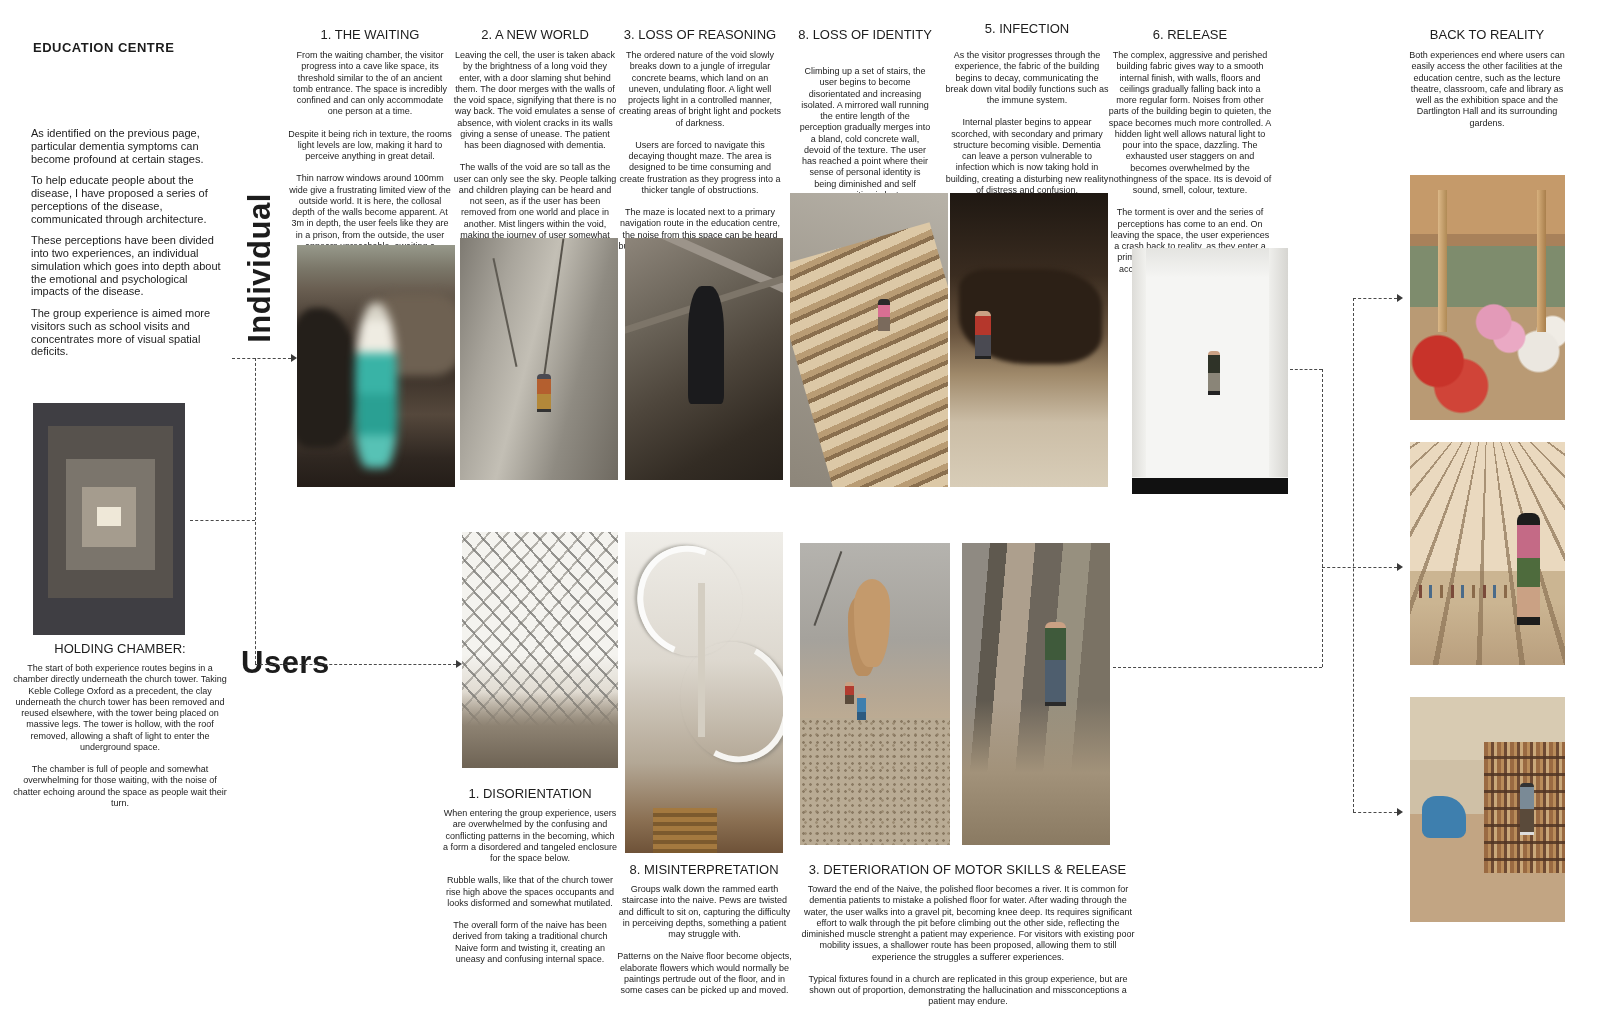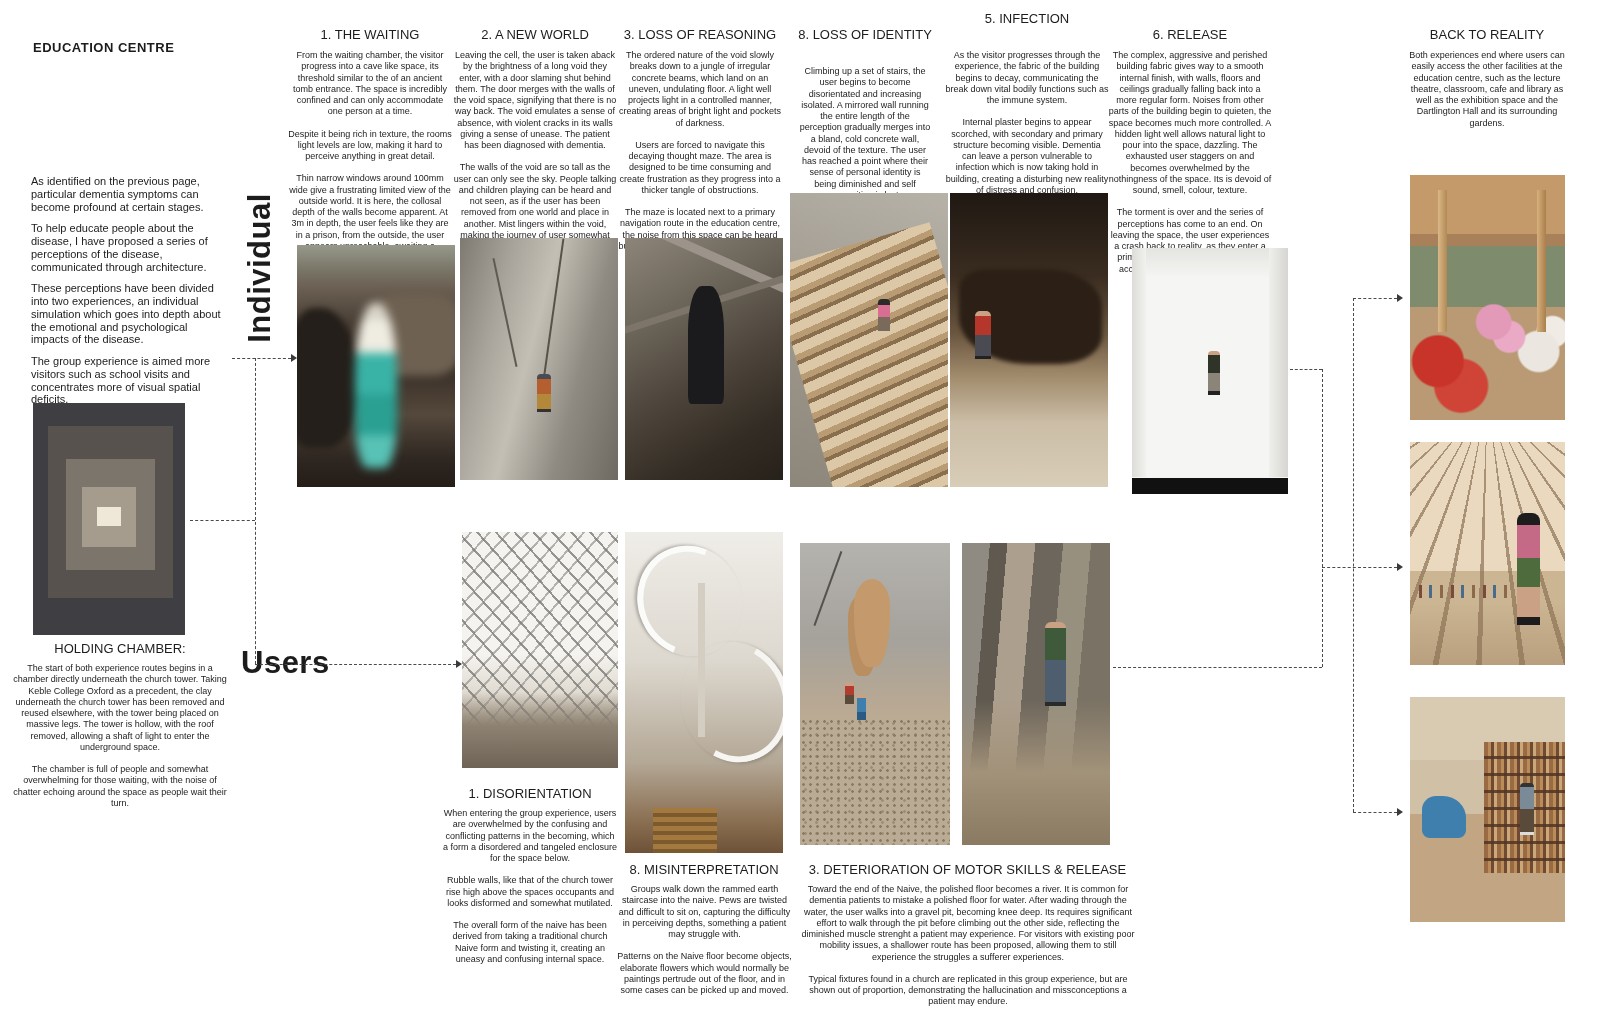--- a/index.html
+++ b/index.html
@@ -3,21 +3,21 @@
 <meta charset="utf-8">
 <style>
   html,body { margin:0; padding:0; background:#ffffff; }
   .board { position:relative; width:1600px; height:1029px; background:#fff;
            font-family:"Liberation Sans", sans-serif; color:#1c1c1c; overflow:hidden; }
   .abs { position:absolute; }
 
   
   .kicker { font-size:13px; font-weight:bold; letter-spacing:.5px; }
   .main-title { font-size:28px; font-weight:bold; line-height:1.02; letter-spacing:.2px; }
-  .intro-t { font-size:11px; line-height:1.16; text-align:left;margin-top:48px; }
+  .intro-t { font-size:11px; line-height:1.16; text-align:left; }
   .intro-t p { margin:0 0 9px; }
   .col-head { font-size:13px; text-align:center; }
   .body-t { font-size:9px; line-height:1.25; text-align:center; }
   .body-t p { margin:0 0 11px; }
   .body-t p.tight { margin:16px; }
   .route-label { font-weight:bold; font-size:31px; letter-spacing:.5px; }
 
   
   .dh { position:absolute; height:0; border-top:1px dashed #4a4a4a; }
   .dv { position:absolute; width:0; border-left:1px dashed #4a4a4a; }
@@ -182,21 +182,21 @@
     <p>Users are forced to navigate this decaying thought maze. The area is designed to be time consuming and create frustration as they progress into a thicker tangle of obstructions.</p>
     <p>The maze is located next to a primary navigation route in the education centre, the noise from this space can be heard but is muffled and cannot be understood.</p>
   </div>
 
   <div class="abs col-head" style="left:783px;top:27px;width:164px">8. LOSS OF IDENTITY</div>
   <div class="abs body-t" style="left:783px;top:50px;width:164px">
     <p class="tight">Climbing up a set of stairs, the user begins to become disorientated and increasing isolated. A mirrored wall running the entire length of the perception gradually merges into a bland, cold concrete wall, devoid of the texture. The user has reached a point where their sense of personal identity is being diminished and self recognition is lost.</p>
     <p class="tight">The buildings fabric start to begin to show some signs of distress, indicating the deterioration of the body.</p>
   </div>
 
-  <div class="abs col-head" style="left:945px;top:11px;width:164px">5. INFECTION</div>
+  <div class="abs col-head" style="left:945px;top:21px;width:164px">5. INFECTION</div>
   <div class="abs body-t" style="left:945px;top:50px;width:164px">
     <p>As the visitor progresses through the experience, the fabric of the building begins to decay, communicating the break down vital bodily functions such as the immune system.</p>
     <p>Internal plaster begins to appear scorched, with secondary and primary structure becoming visible. Dementia can leave a person vulnerable to infection which is now taking hold in building, creating a disturbing new reality of distress and confusion.</p>
   </div>
 
   <div class="abs col-head" style="left:1108px;top:27px;width:164px">6. RELEASE</div>
   <div class="abs body-t" style="left:1108px;top:50px;width:164px">
     <p>The complex, aggressive and perished building fabric gives way to a smooth internal finish, with walls, floors and ceilings gradually falling back into a more regular form. Noises from other parts of the building begin to quieten, the space becomes much more controlled. A hidden light well allows natural light to pour into the space, dazzling. The exhausted user staggers on and becomes overwhelmed by the nothingness of the space. Its is devoid of sound, smell, colour, texture.</p>
     <p>The torment is over and the series of perceptions has come to an end. On leaving the space, the user experiences a crash back to reality, as they enter a primary route in the building, used to access all major parts of the centre.</p>
   </div>

